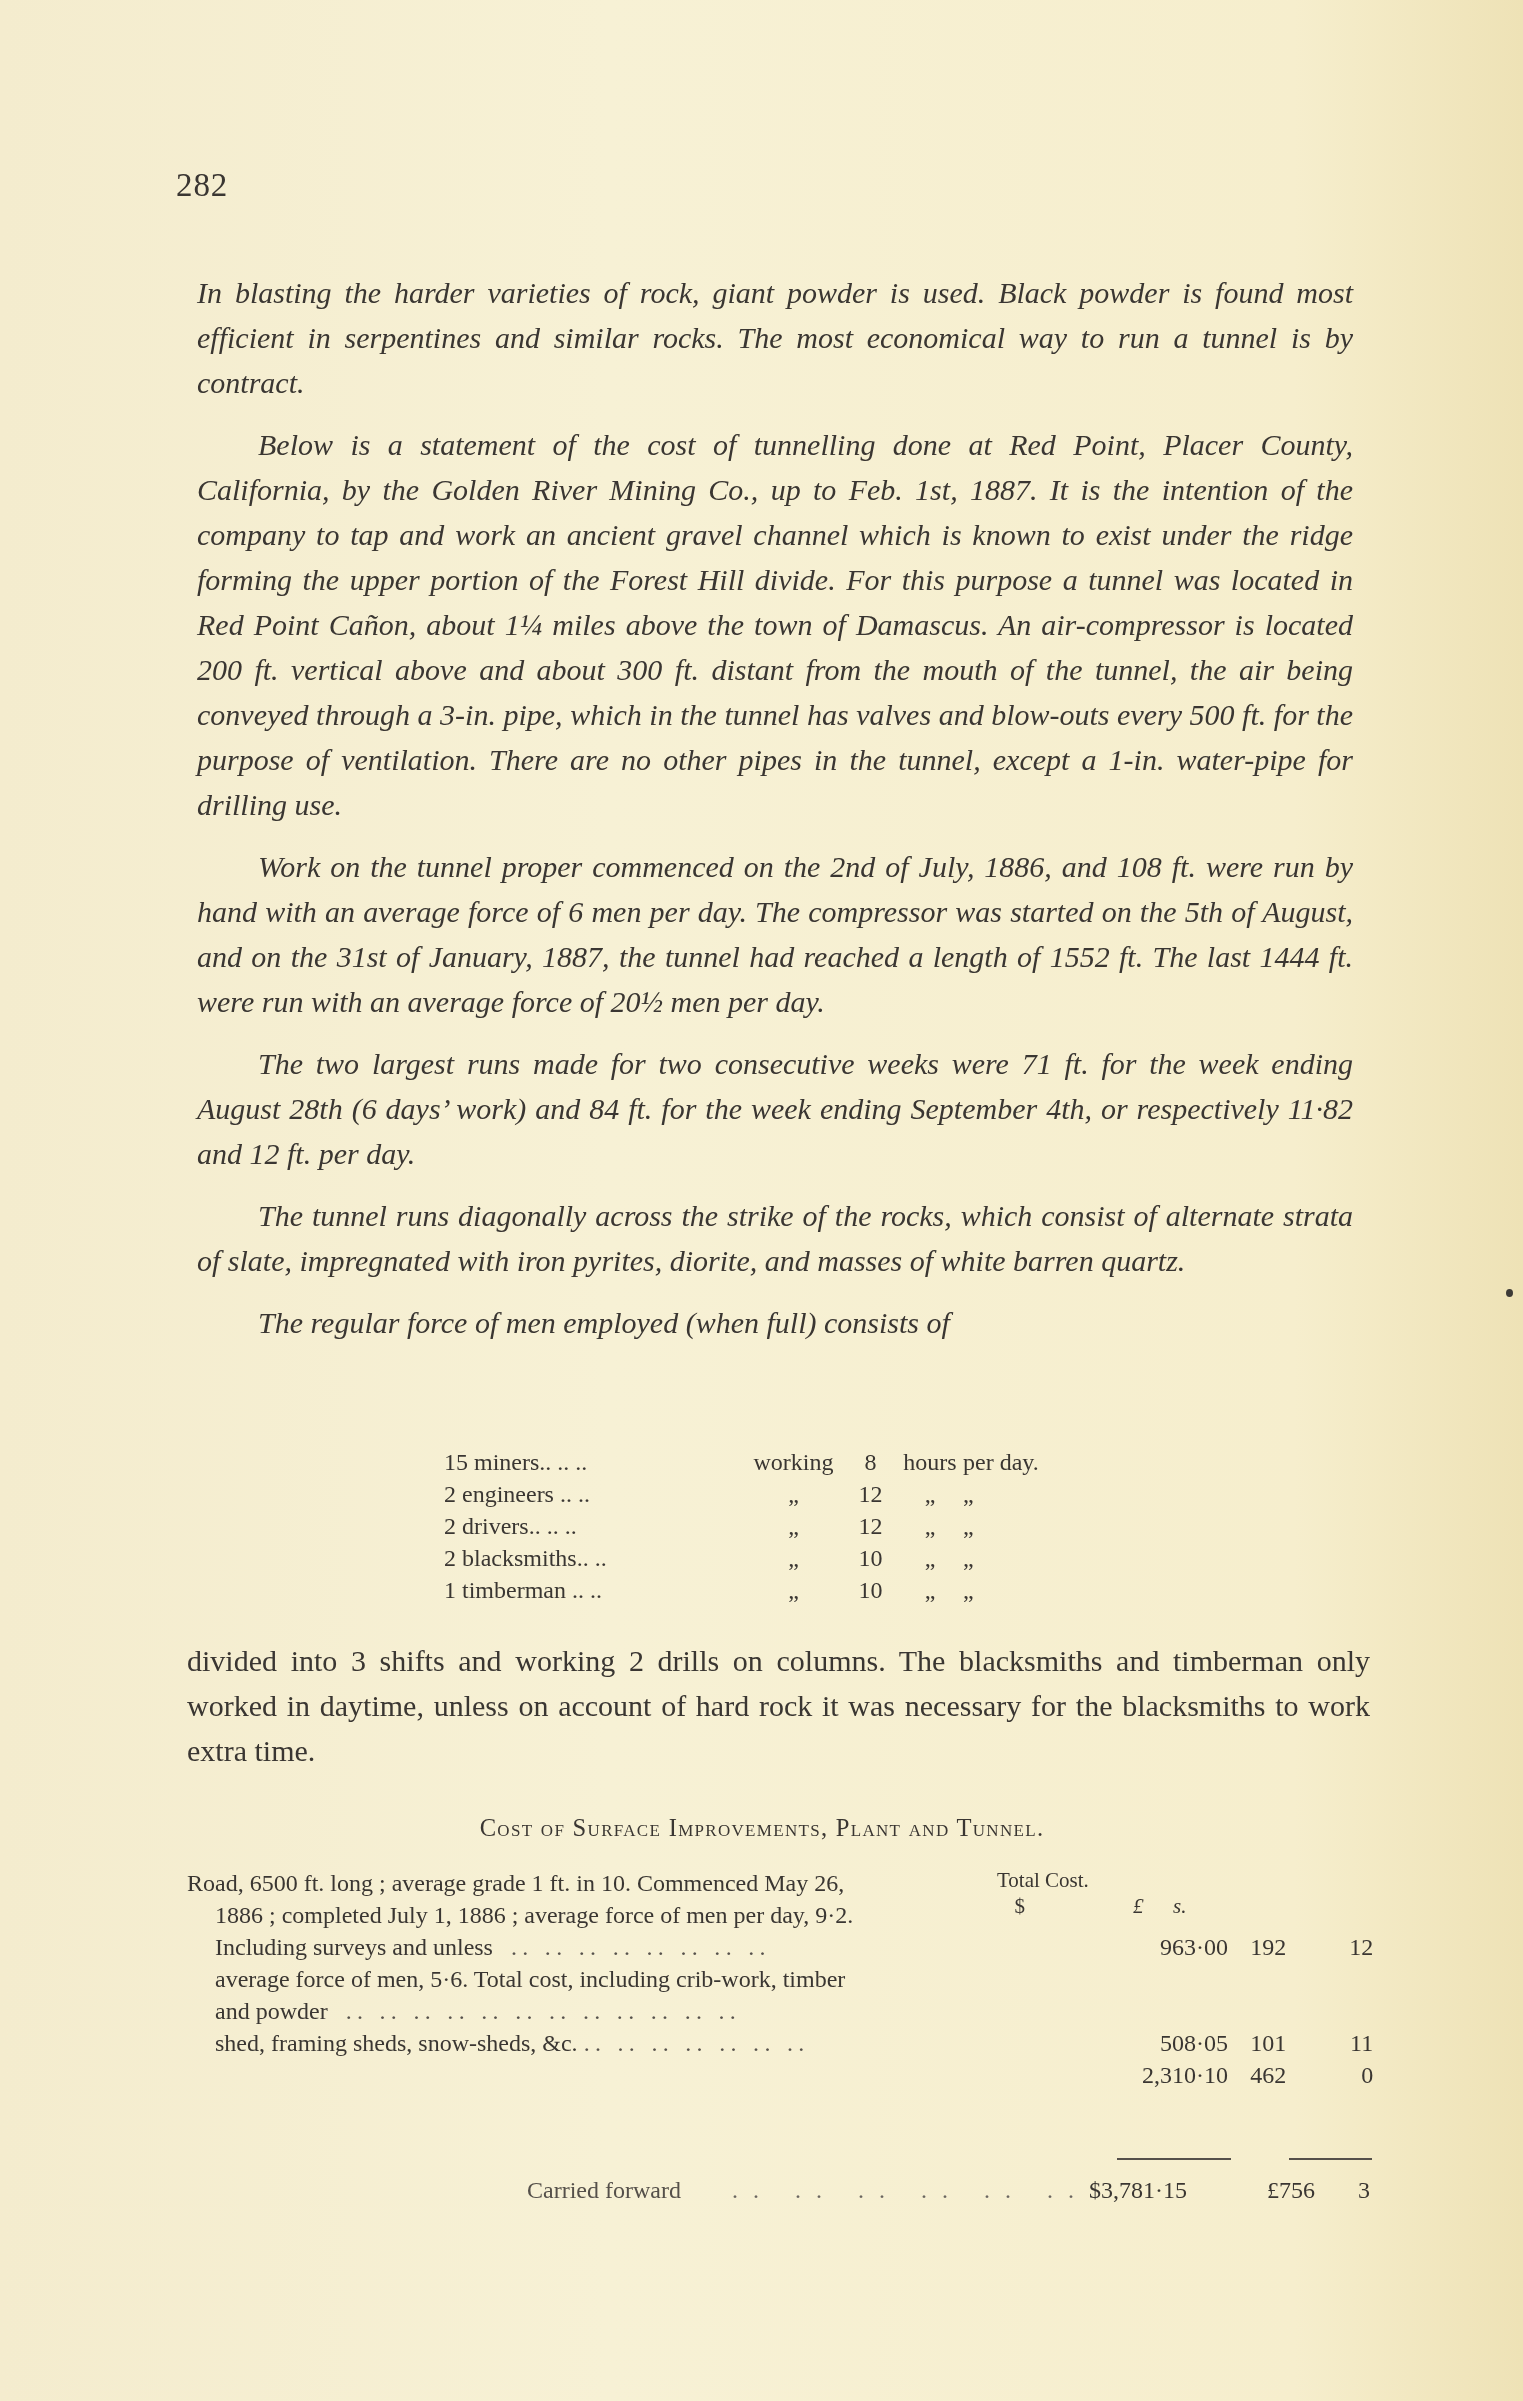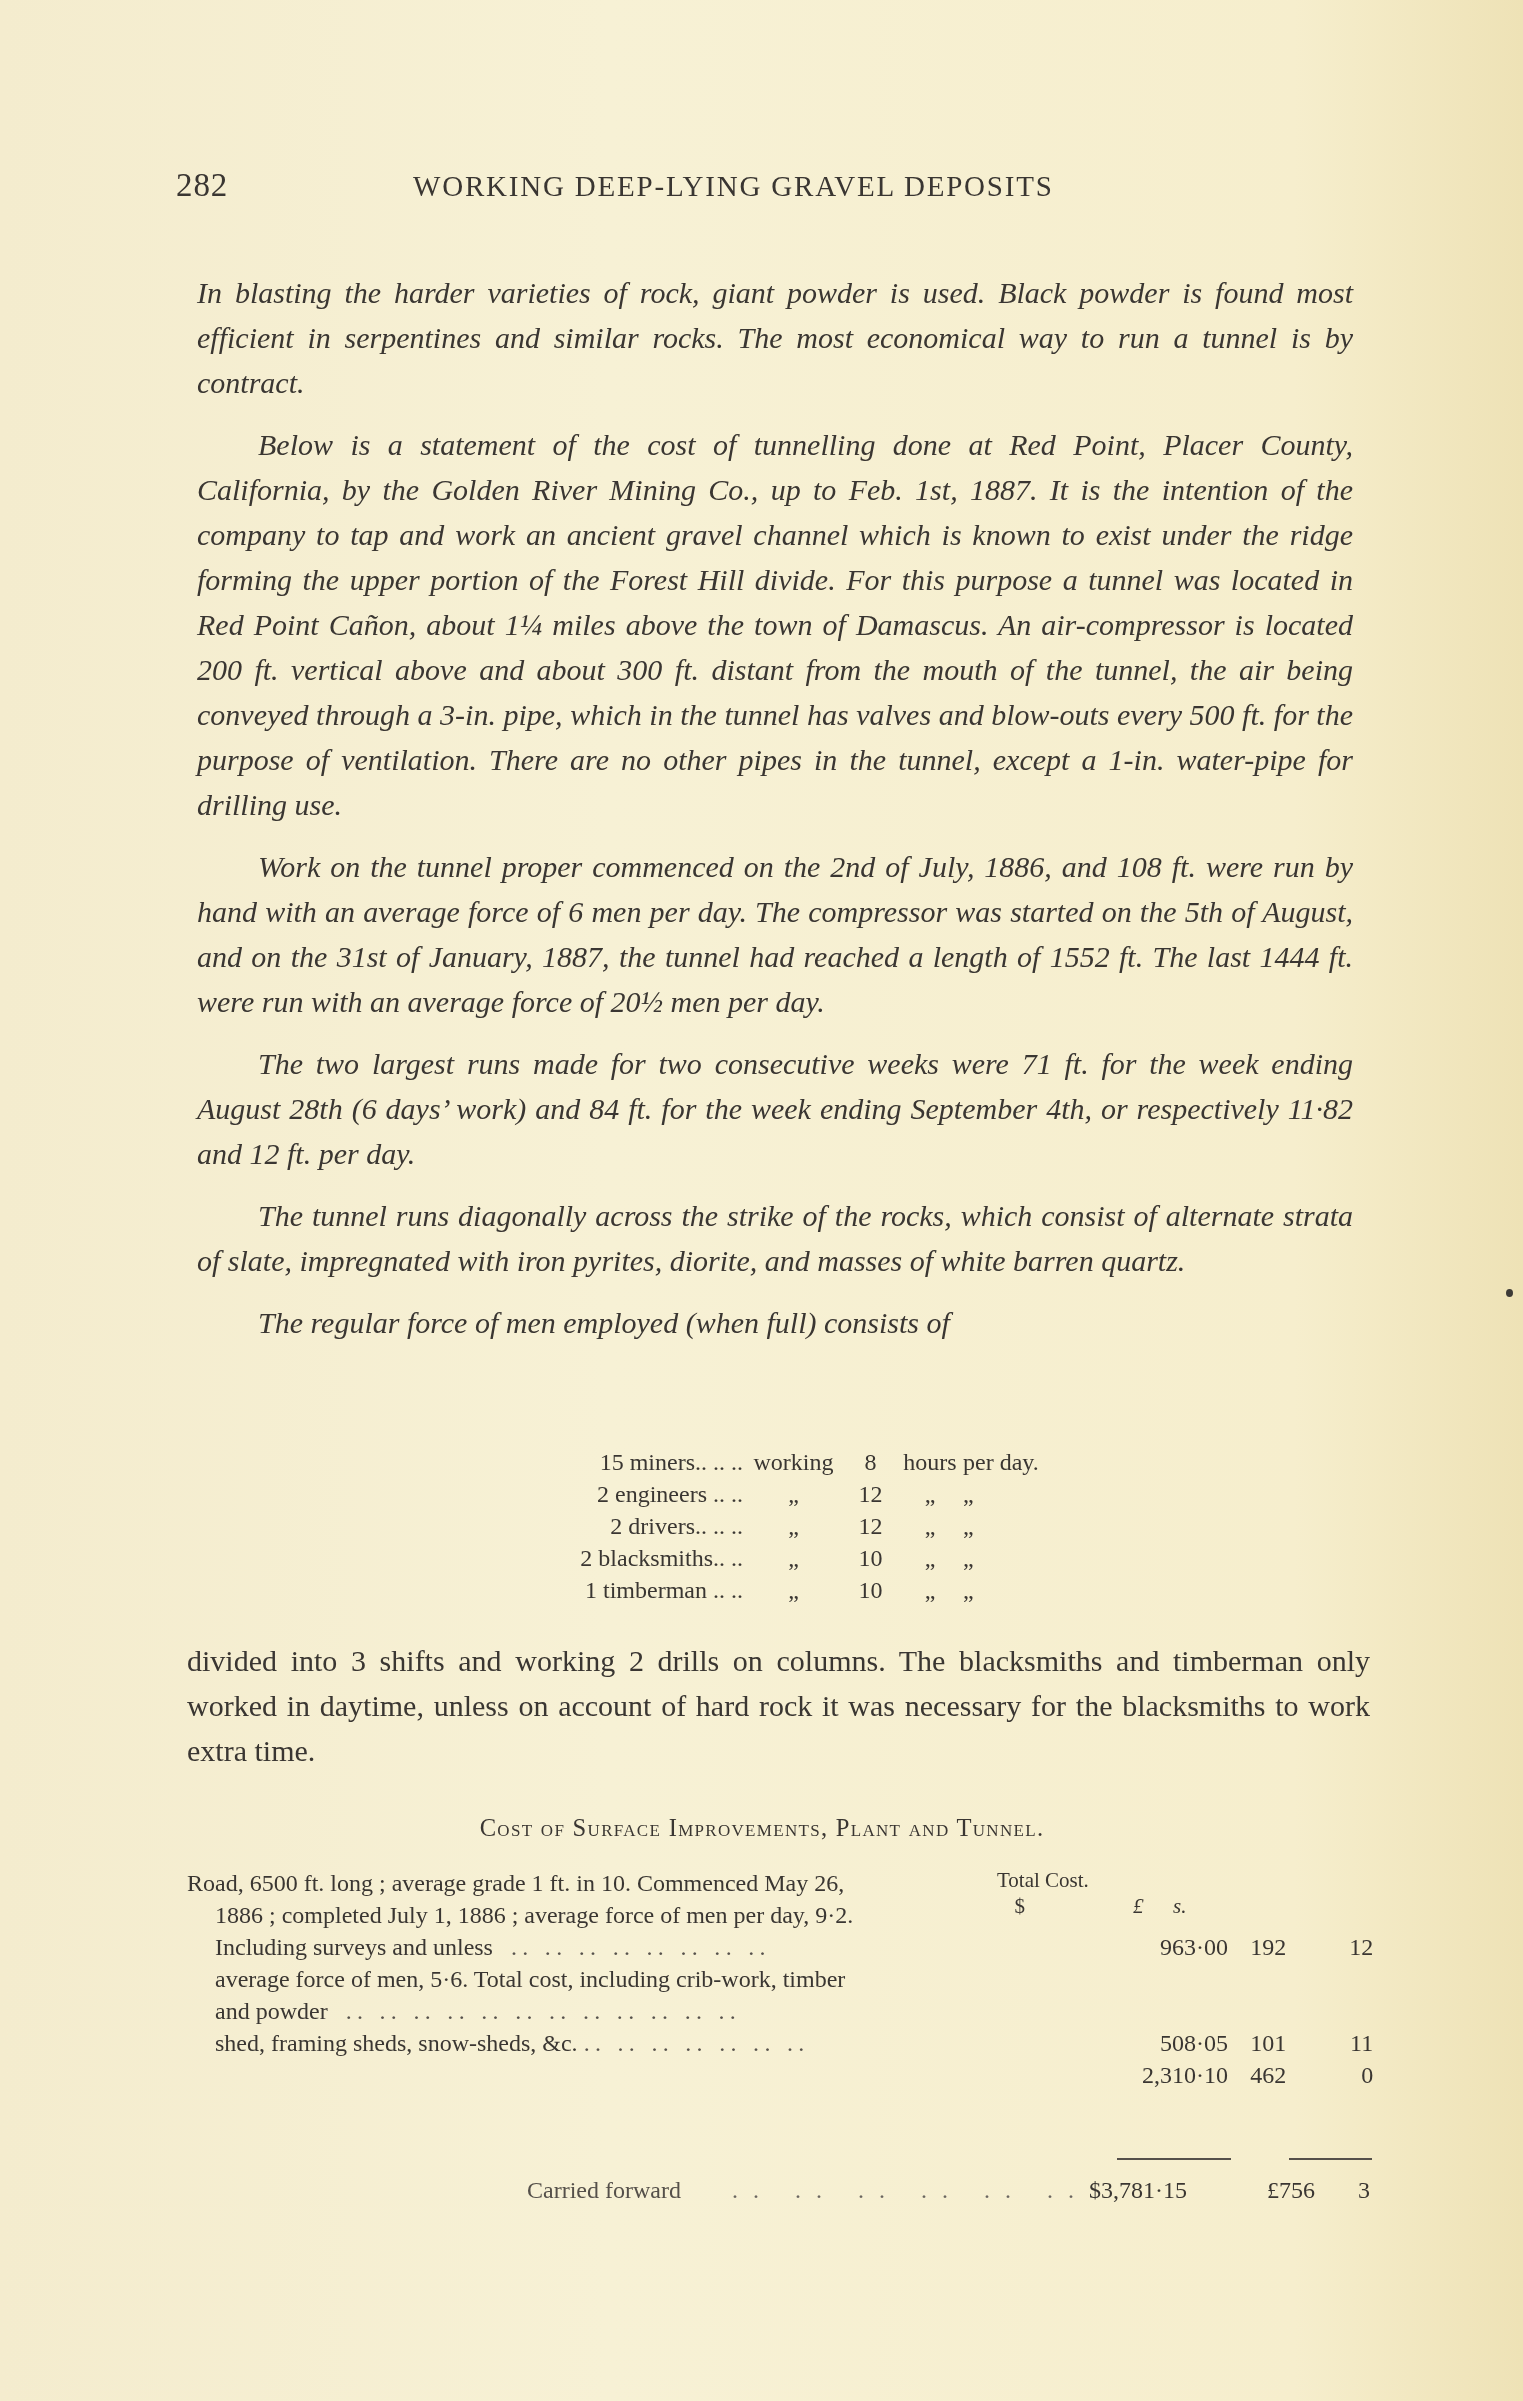--- a/index.html
+++ b/index.html
@@ -14,21 +14,21 @@
   .running-head { position: absolute; top: 167px; left: 176px; width: 1199px; height: 44px; }
   .page-number { position: absolute; left: 0; top: 0; font-size: 33px; letter-spacing: 0.9px; }
   .head-title { position: absolute; left: 237px; top: 2.6px; font-size: 29px; letter-spacing: 1.8px; }
 
   .body-text { position: absolute; left: 180px; top: 253px; width: 1190px; font-size: 30px; line-height: 45px; }
   .body-text p { margin: 17px; text-align: justify; text-align-last: left; font-style: italic; }
   .indent { text-indent: 61px; }
 
   .crew { position: absolute; left: 444px; top: 1446px; font-size: 24px; line-height: 32px; }
   .crew-row { display: flex; white-space: nowrap; }
-  .crew-name { width: 299px; text-align: right; }
+  .crew-name { width: 299px; }
   .crew-working { width: 101px; text-align: center; }
   .crew-hours { width: 53px; text-align: center; }
   .crew-unit { width: 66px; text-align: center; }
   .crew-per { }
 
   .after-crew { position: absolute; left: 187px; top: 1638px; width: 1183px; font-size: 30px; line-height: 45px; }
   .after-crew p { margin: 0; text-align: justify; text-align-last: left; }
 
   .cost-title { position: absolute; left: 0; width: 1524px; top: 1814px; text-align: center; font-size: 24.6px; letter-spacing: 1.3px; font-variant: small-caps; }
   .cost-table { position: absolute; left: 187px; top: 1867px; width: 1195px; font-size: 24px; line-height: 32px; }
@@ -52,21 +52,20 @@
   .speck { position: absolute; width: 7px; height: 8px; border-radius: 50%; background: #3d3a36; }
   .dots-l { color: #57524c; letter-spacing: 5.3px; }
 </style>
 </head>
 <body>
 
 <div class="page">
 
   <div class="running-head">
     <span class="page-number">282</span>
-    <span class="head-title">WORKING DEEP-LYING GRAVEL DEPOSITS</span>
   </div>
 
   <div class="body-text">
     <p>In blasting the harder varieties of rock, giant powder is used. Black powder is found most efficient in serpentines and similar rocks. The most economical way to run a tunnel is by contract.</p>
     <p class="indent">Below is a statement of the cost of tunnelling done at Red Point, Placer County, California, by the Golden River Mining Co., up to Feb. 1st, 1887. It is the intention of the company to tap and work an ancient gravel channel which is known to exist under the ridge forming the upper portion of the Forest Hill divide. For this purpose a tunnel was located in Red Point Cañon, about 1¼ miles above the town of Damascus. An air-compressor is located 200 ft. vertical above and about 300 ft. distant from the mouth of the tunnel, the air being conveyed through a 3-in. pipe, which in the tunnel has valves and blow-outs every 500 ft. for the purpose of ventilation. There are no other pipes in the tunnel, except a 1-in. water-pipe for drilling use.</p>
     <p class="indent">Work on the tunnel proper commenced on the 2nd of July, 1886, and 108 ft. were run by hand with an average force of 6 men per day. The compressor was started on the 5th of August, and on the 31st of January, 1887, the tunnel had reached a length of 1552 ft. The last 1444 ft. were run with an average force of 20½ men per day.</p>
     <p class="indent">The two largest runs made for two consecutive weeks were 71 ft. for the week ending August 28th (6 days’ work) and 84 ft. for the week ending September 4th, or respectively 11·82 and 12 ft. per day.</p>
     <p class="indent">The tunnel runs diagonally across the strike of the rocks, which consist of alternate strata of slate, impregnated with iron pyrites, diorite, and masses of white barren quartz.</p>
     <p class="indent">The regular force of men employed (when full) consists of</p>
   </div>

